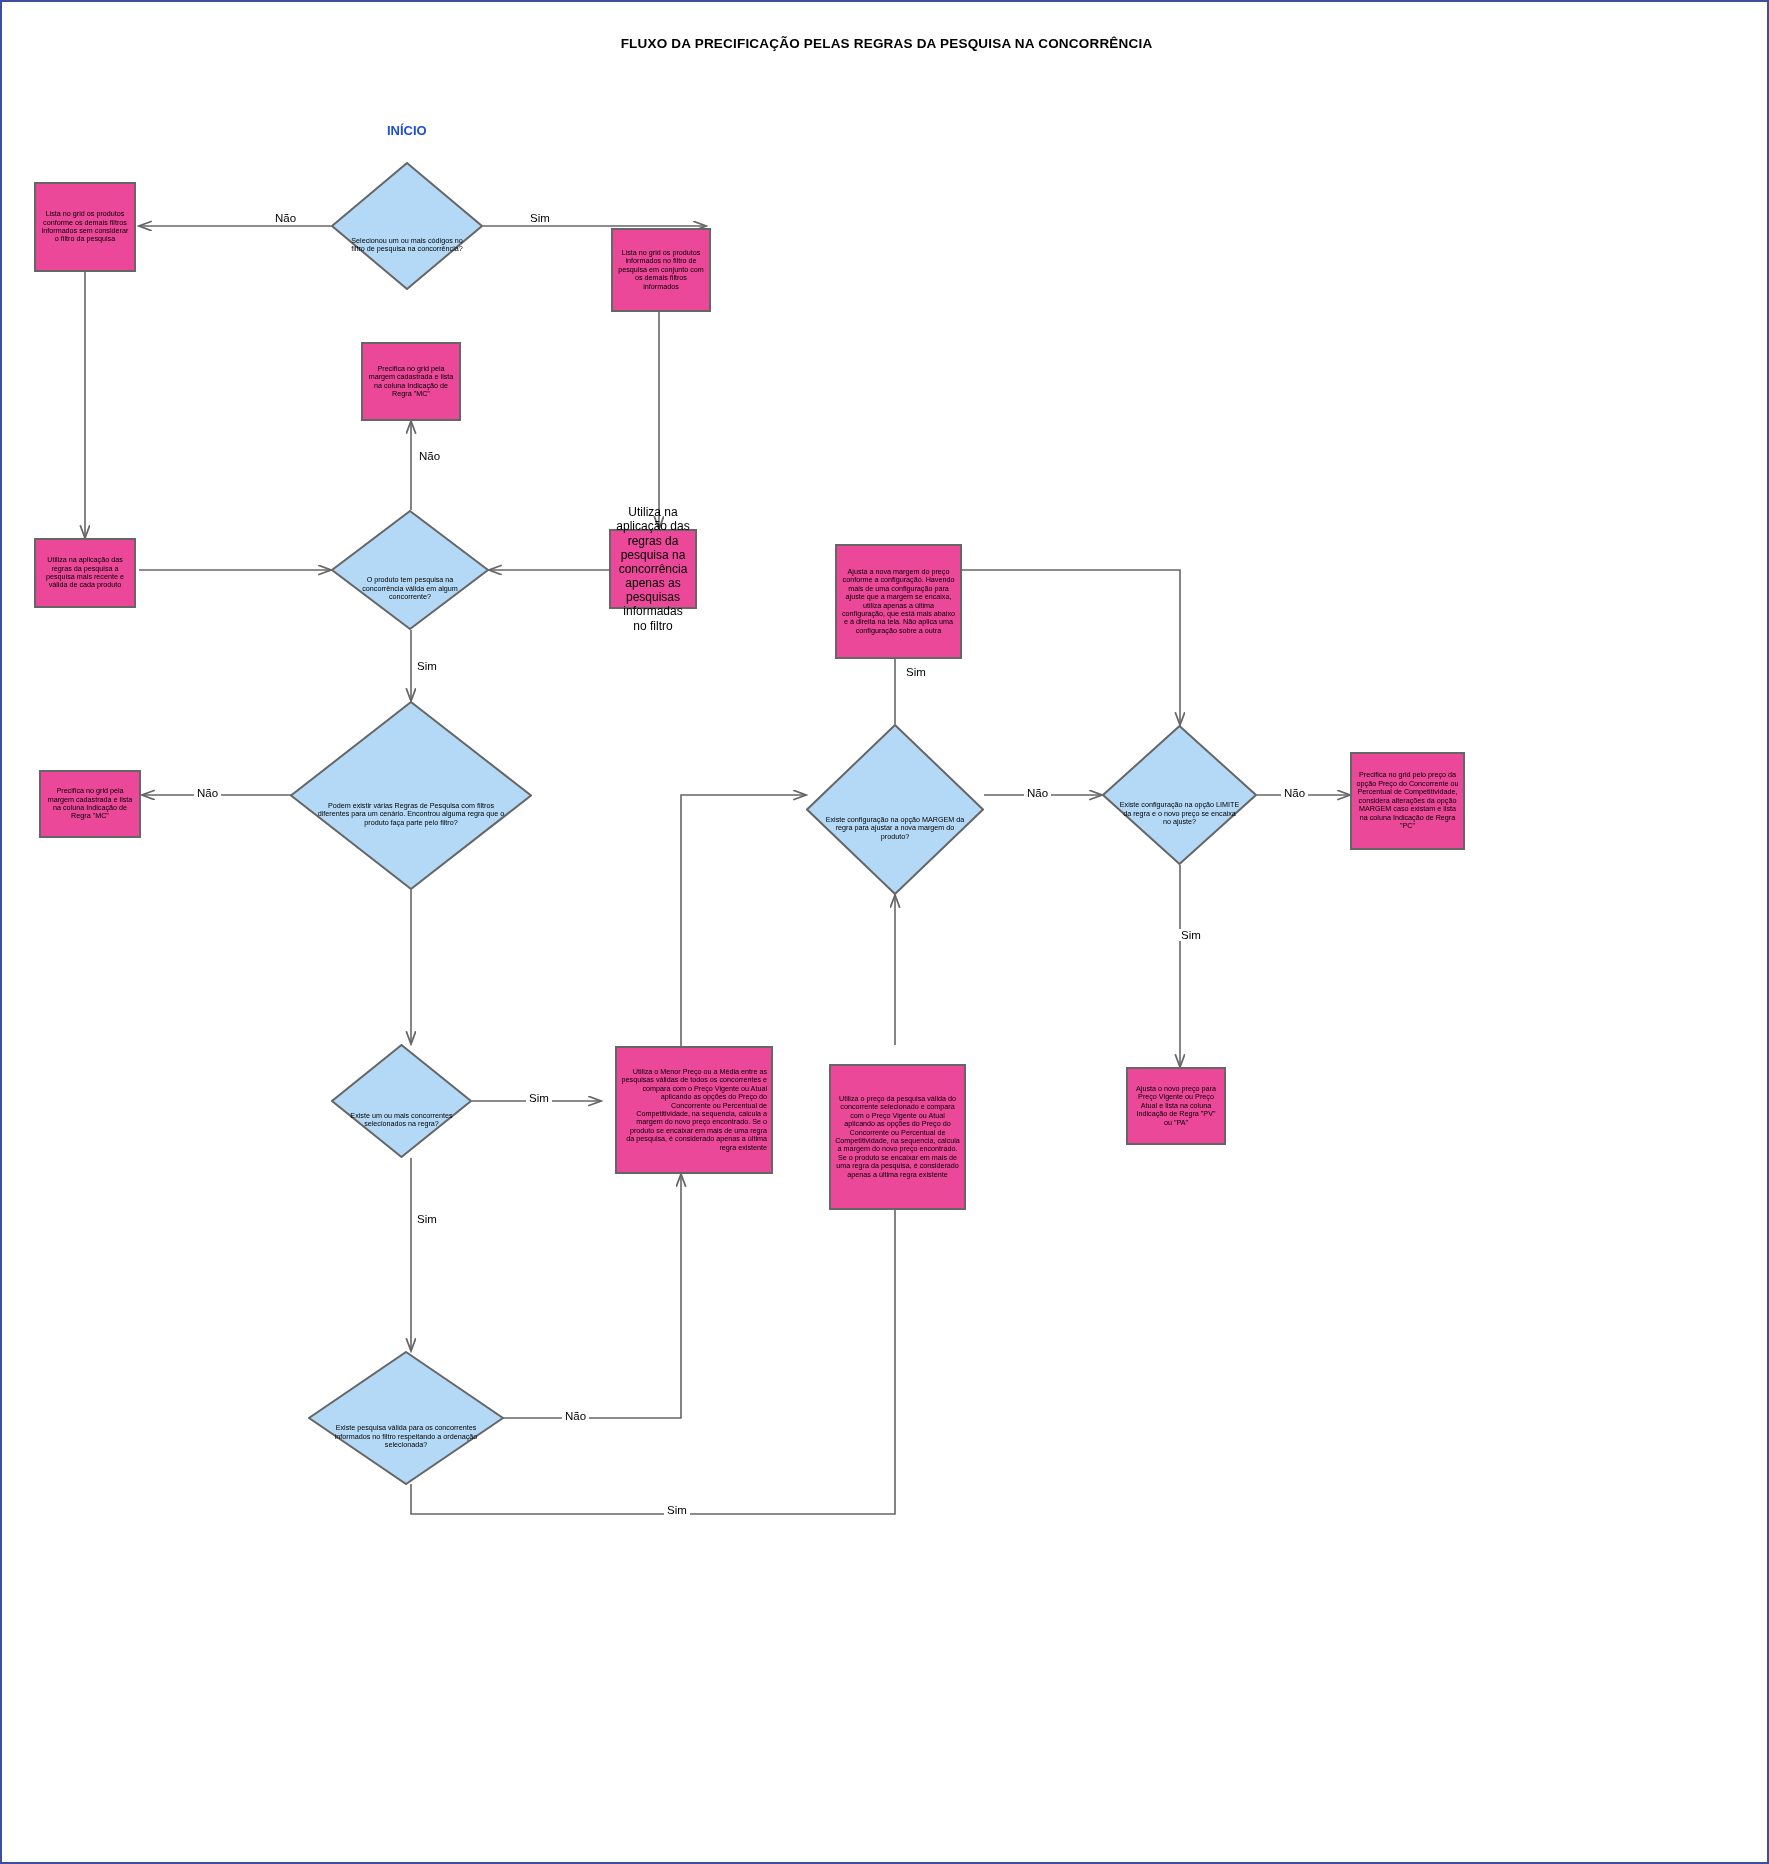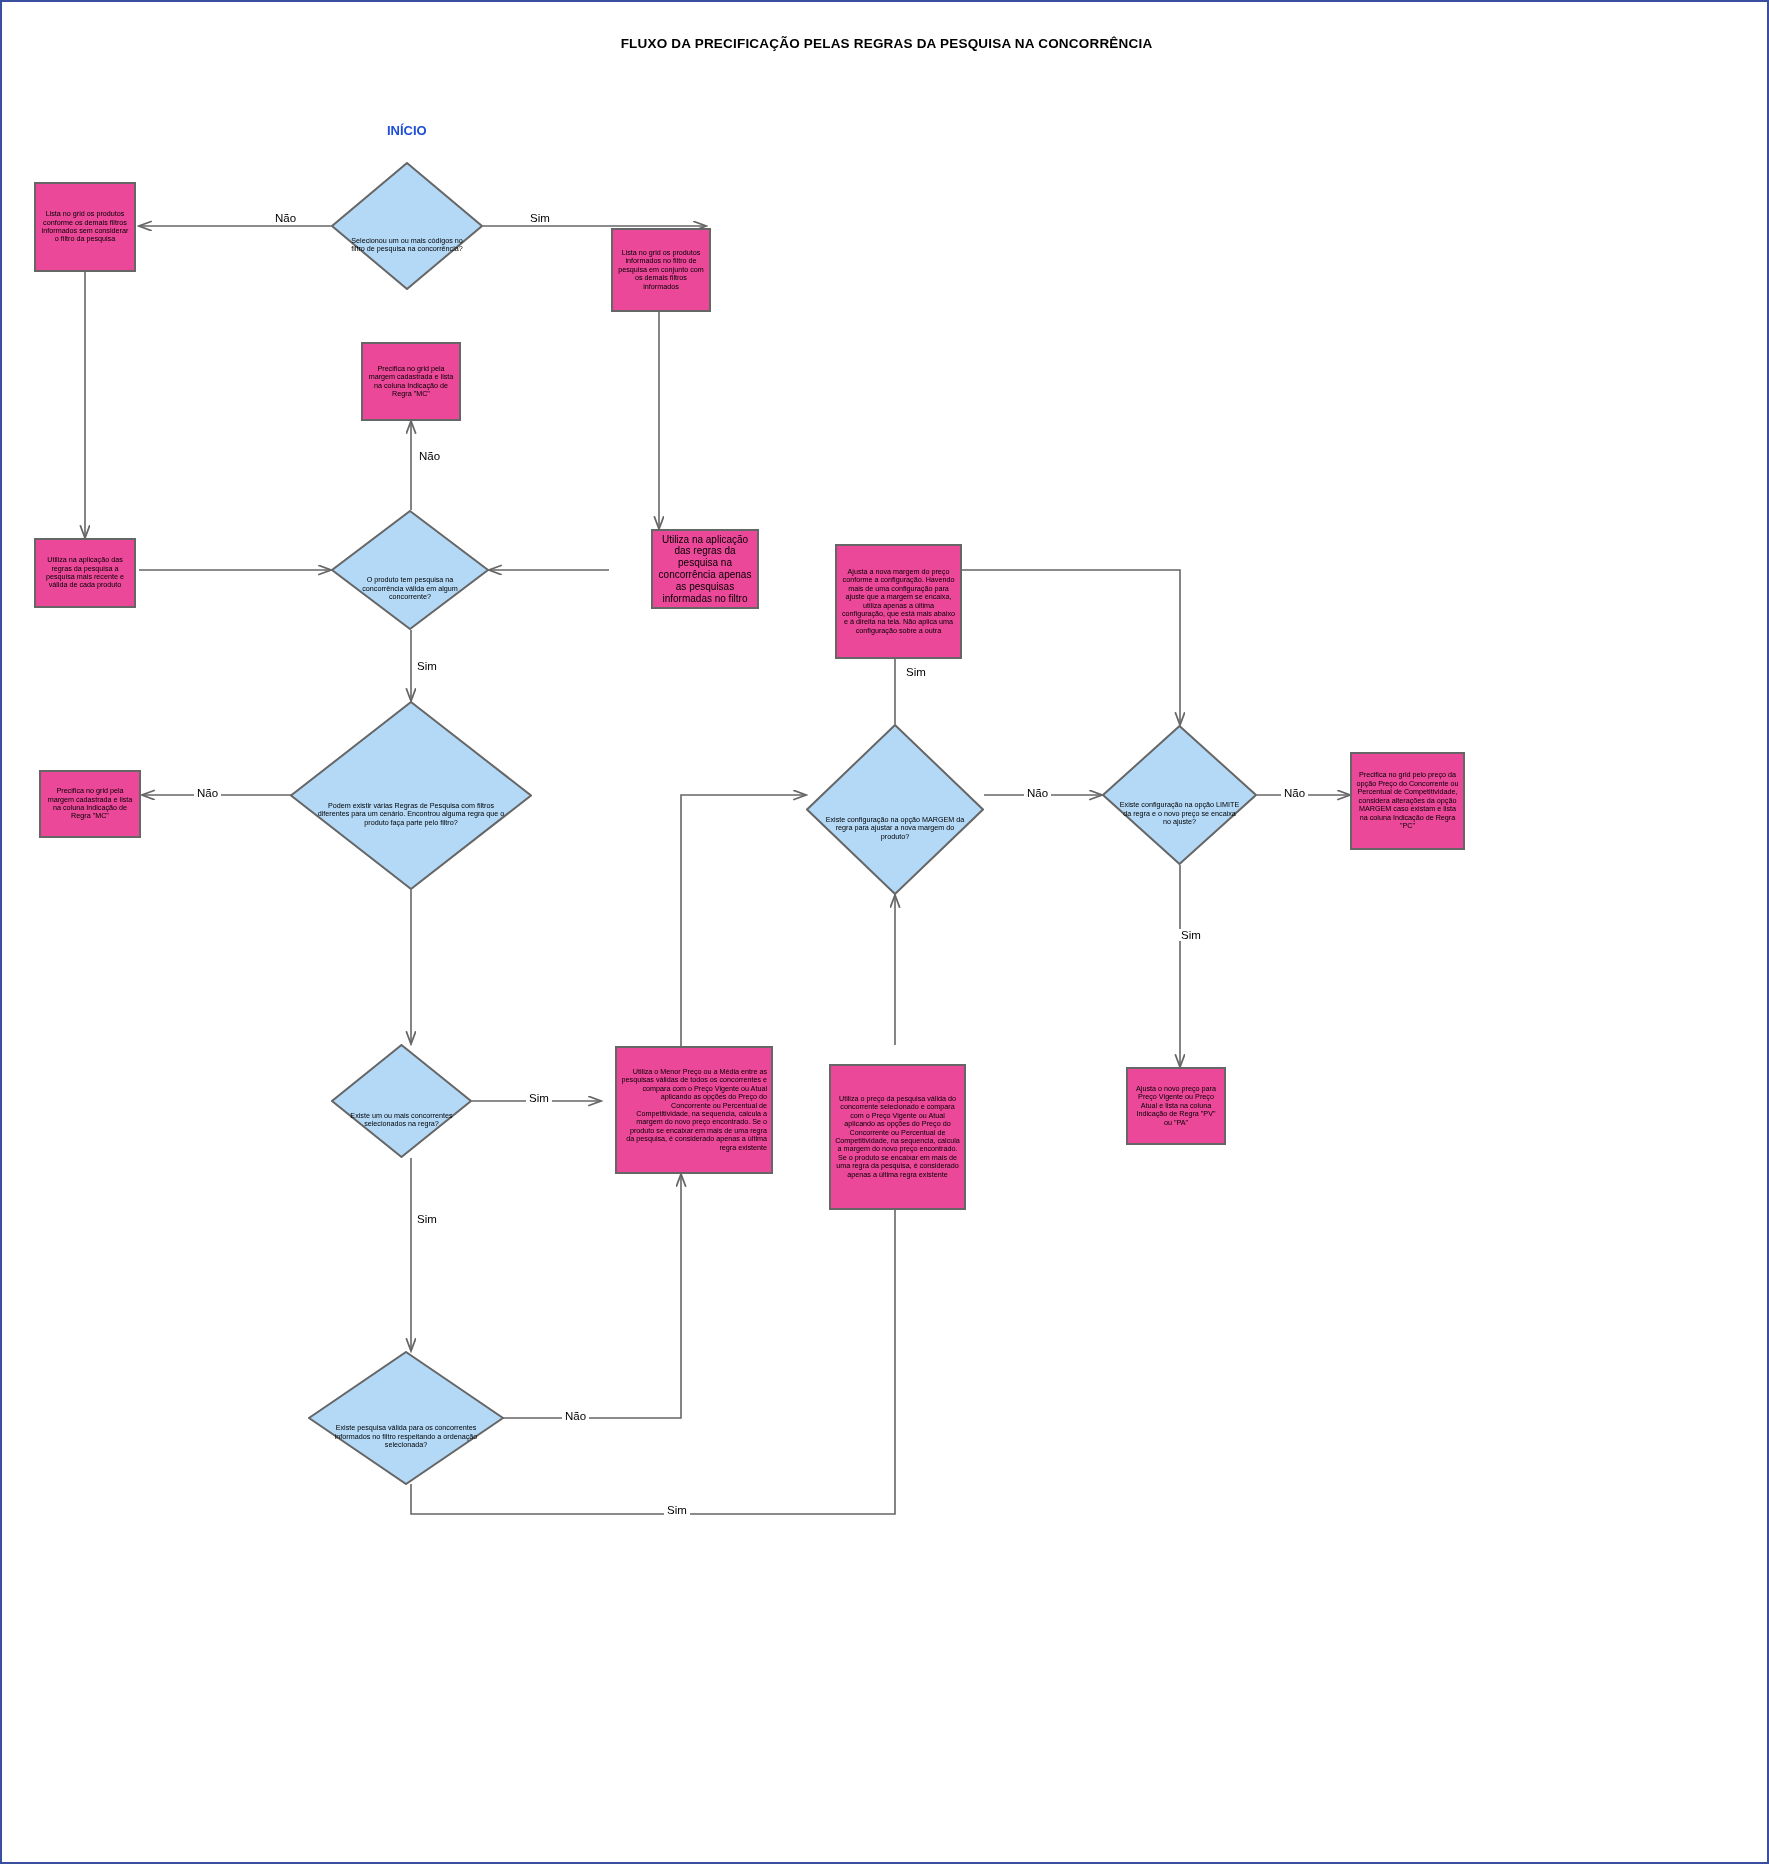--- a/index.html
+++ b/index.html
@@ -174,21 +174,21 @@
     <span class="txt">Utiliza na aplicação das regras da pesquisa a pesquisa mais recente e válida de cada produto</span>
   </div>
 
   <div class="node decision" style="left:329px; top:508px; width:158px; height:120px; font-size:7.2px;">
     <svg class="decision-shape" viewBox="0 0 158 120" preserveAspectRatio="none">
       <polygon points="79,1 157,60 79,119 1,60" fill="#b3d9f7" stroke="#666666" stroke-width="2"></polygon>
     </svg>
     <span class="decision-text">O produto tem pesquisa na concorrência válida em algum concorrente?</span>
   </div>
 
-  <div class="node process" style="left:607px; top:527px; width:108px; height:80px; font-size:10px;margin-left:42px;">
+  <div class="node process" style="left:607px; top:527px; width:88px; height:80px; font-size:12px;">
     <span class="txt">Utiliza na aplicação das regras da pesquisa na concorrência apenas as pesquisas informadas no filtro</span>
   </div>
 
   <div class="node process" style="left:833px; top:510px; width:127px; height:115px; font-size:7.2px;margin-top:32px;">
     <span class="txt">Ajusta a nova margem do preço conforme a configuração. Havendo mais de uma configuração para ajuste que a margem se encaixa, utiliza apenas a última configuração, que está mais abaixo e á direita na tela. Não aplica uma configuração sobre a outra</span>
   </div>
 
   <div class="node process" style="left:37px; top:768px; width:102px; height:68px; font-size:7.2px;">
     <span class="txt">Precifica no grid pela margem cadastrada e lista na coluna Indicação de Regra "MC"</span>
   </div>

